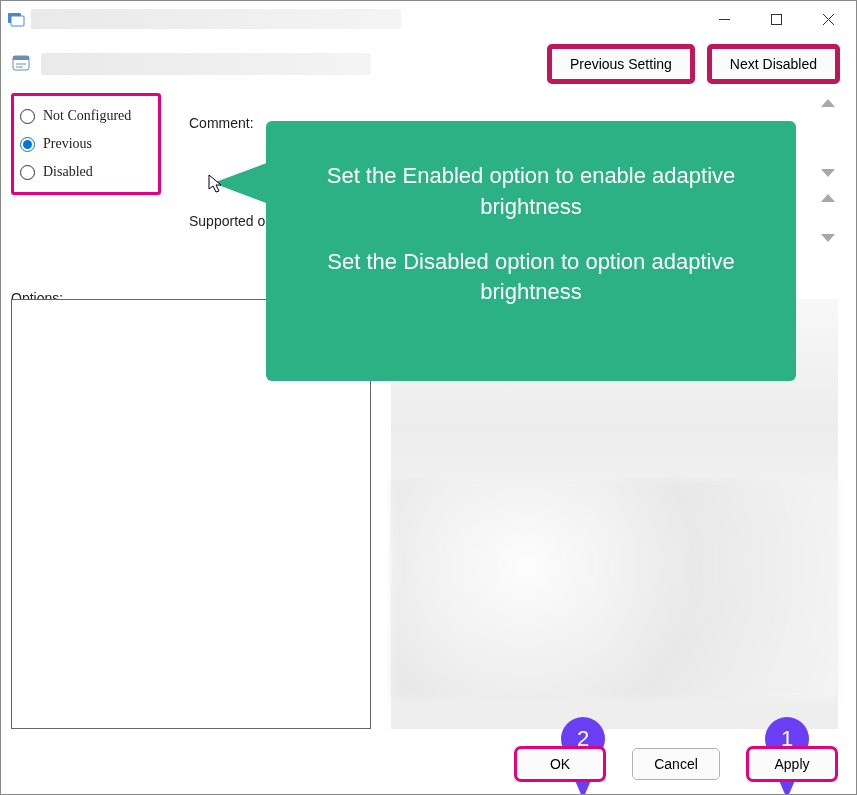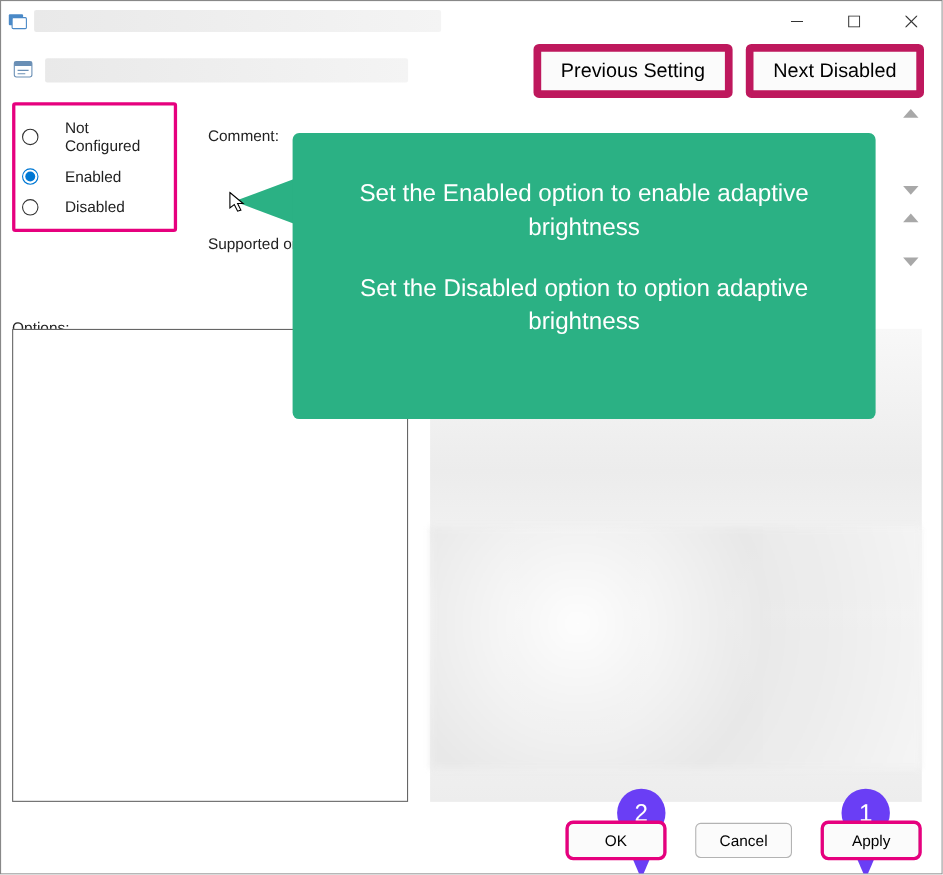--- a/index.html
+++ b/index.html
@@ -14,27 +14,27 @@
   .title-ctrls { display:flex; }
   .title-btn { width:52px; height:34px; display:flex; align-items:center; justify-content:center; color:#333; }
   .title-btn svg { width:11px; height:11px; stroke:#333; stroke-width:1; fill:none; }
 
   
   .subheader { height:50px; display:flex; align-items:center; justify-content:space-between; padding:0 16px 0 10px; margin-top:2px; }
   .sub-left { display:flex; align-items:center; gap:8px; }
   .sub-icon { width:22px; height:22px; }
   .sub-title-area { width:330px; height:22px; background:linear-gradient(90deg,#e9e9e9,#f4f4f4); border-radius:2px; }
   .nav-btns { display:flex; gap:12px; }
-  .nav-btn { padding:7px 18px; border:7px solid #be185d; border-radius:5px; background:#fbfbfb; font-size:18px; cursor:pointer; }
+  .nav-btn { padding:7px 18px; border:5px solid #be185d; border-radius:5px; background:#fbfbfb; font-size:14px; cursor:pointer; }
 
   
   .main { position:relative; padding:10px 16px 0 10px; }
 
   .radio-group { position:absolute; left:10px; top:4px; border:3px solid #e6007e; border-radius:3px; padding:6px 16px 6px 6px; width:150px; }
-  .radio-item { display:flex; align-items:center; gap:24px; padding:6px 0; cursor:pointer; }
+  .radio-item { display:flex; align-items:center; gap:8px; padding:6px 0; cursor:pointer;font-family:Liberation Serif, serif; }
   .radio-circle { width:15px; height:15px; border:1px solid #333; border-radius:50%; position:relative; flex-shrink:0; }
   .radio-item.selected .radio-circle { border-color:#0078d4; }
   .radio-item.selected .radio-circle::after { content:""; position:absolute; left:2px; top:2px; width:9px; height:9px; background:#0078d4; border-radius:50%; }
 
   
   .field-label { position:absolute; font-size:14px; color:#222;margin-top:16px; }
   .comment-label { left:188px; top:10px; }
   .supported-label { left:188px; top:108px; }
   .comment-box { position:absolute; left:285px; top:8px; right:40px; height:80px; background:#fff; }
   .supported-box { position:absolute; left:285px; top:105px; right:40px; height:50px; background:#fff; }
@@ -126,21 +126,21 @@
 
   <div class="main">
 
     <div class="radio-group">
       <div class="radio-item">
         <span class="radio-circle"></span>
         <span>Not Configured</span>
       </div>
       <div class="radio-item selected">
         <span class="radio-circle"></span>
-        <span>Enabled</span>
+        <span>Previous</span>
       </div>
       <div class="radio-item">
         <span class="radio-circle"></span>
         <span>Disabled</span>
       </div>
     </div>
 
     <div class="field-label comment-label">Comment:</div>
     <div class="comment-box"></div>
     <div class="scroll-col s1">

